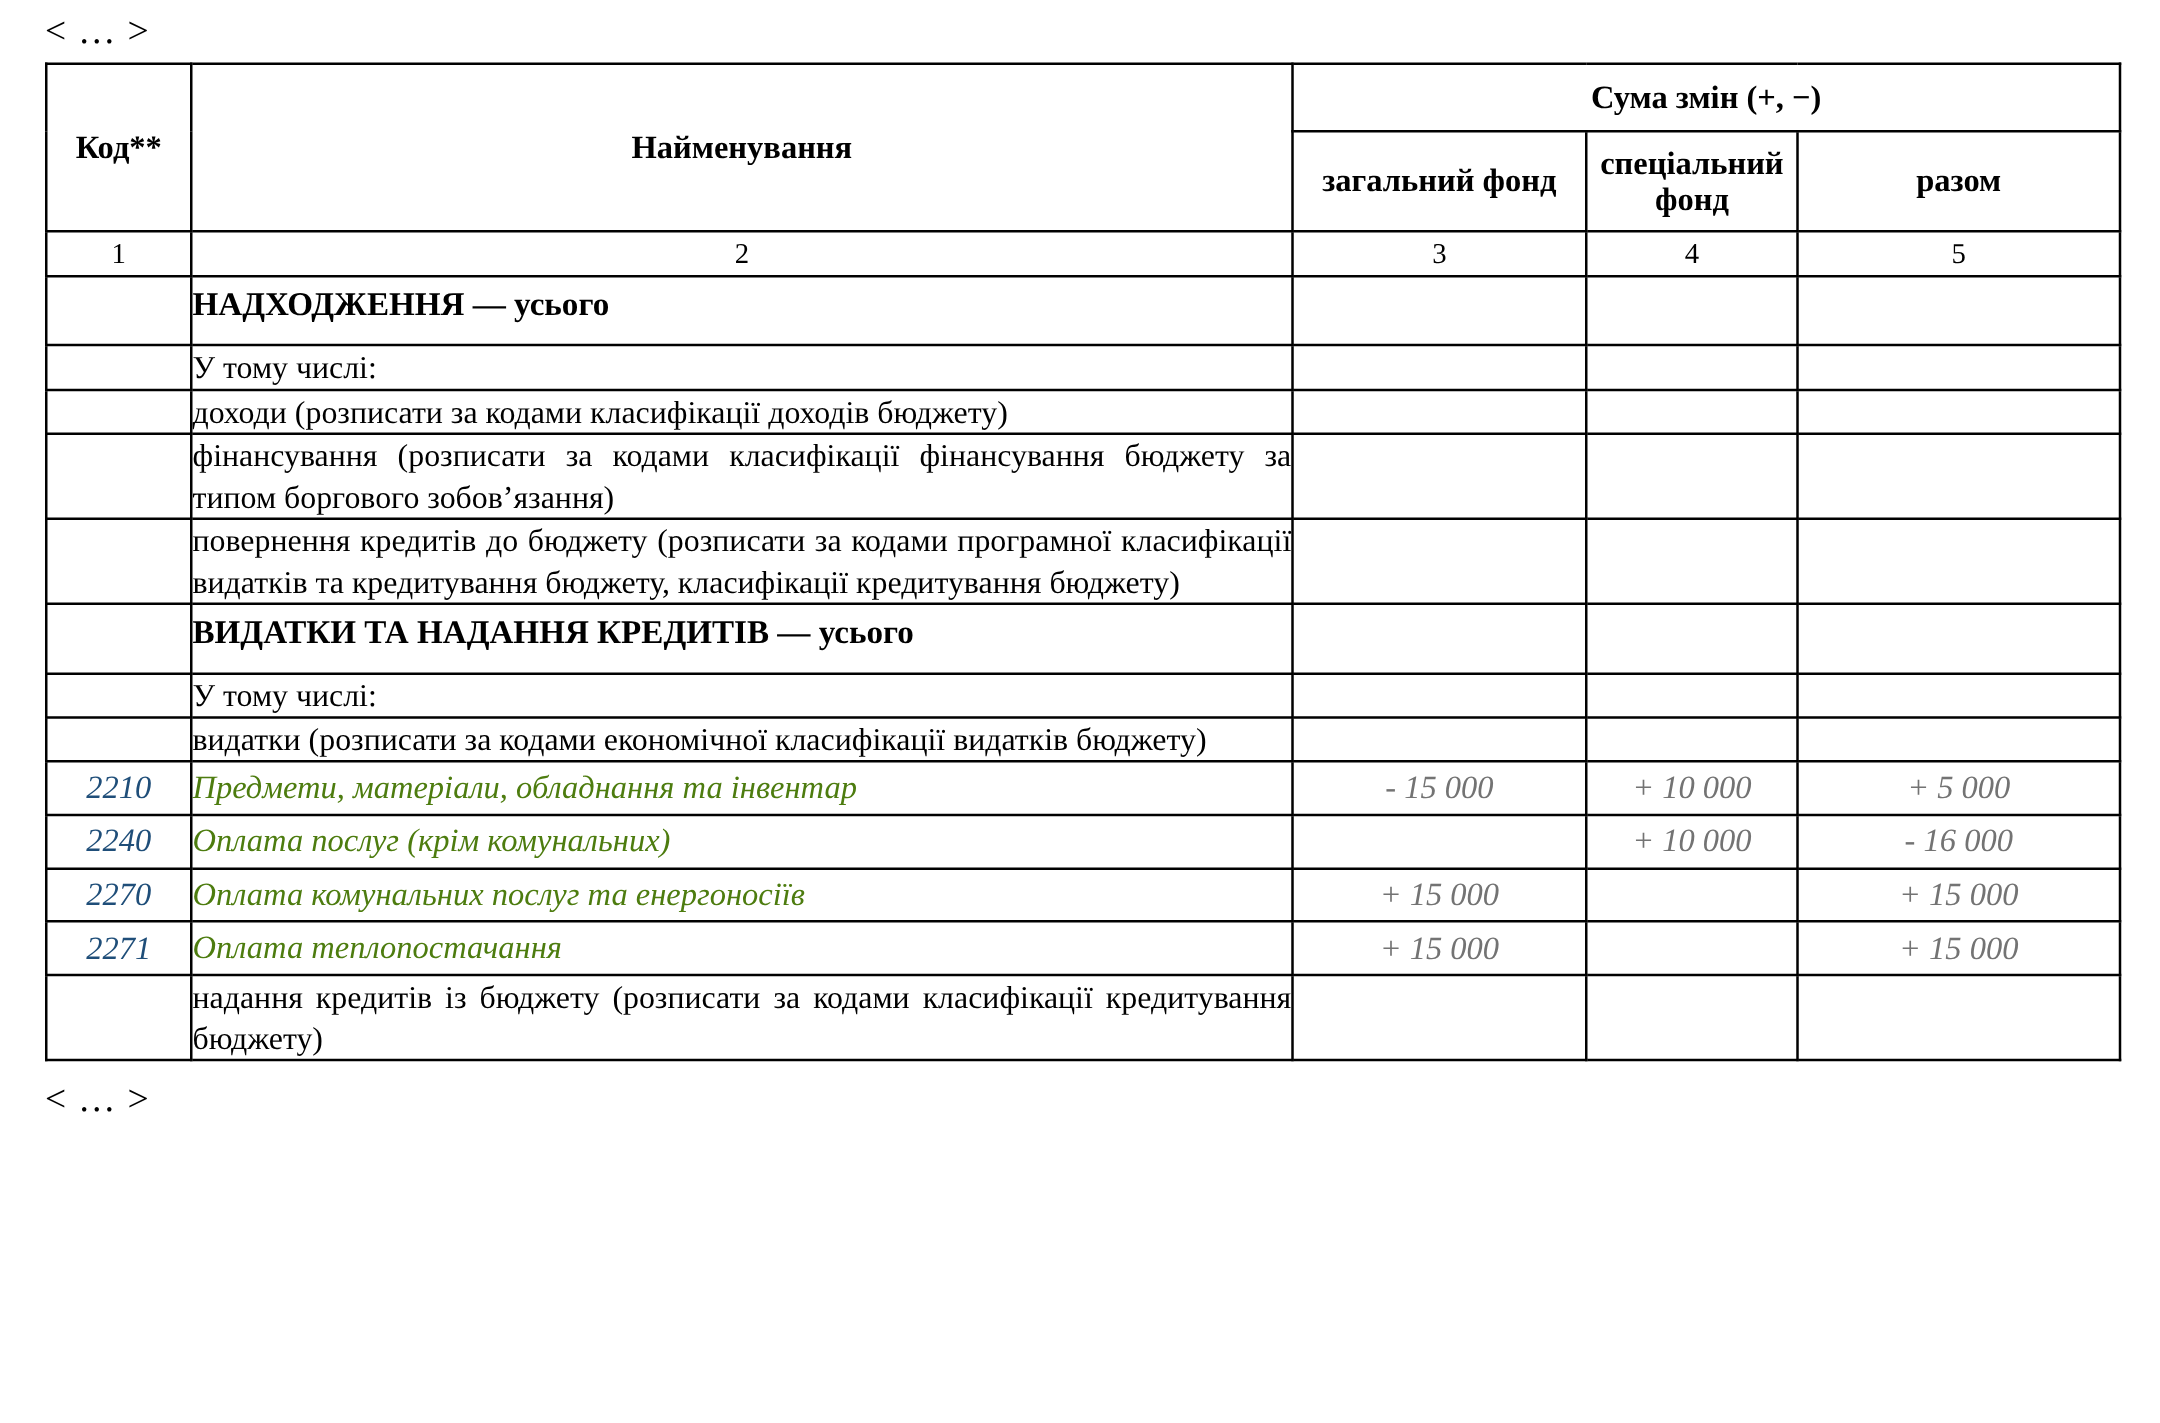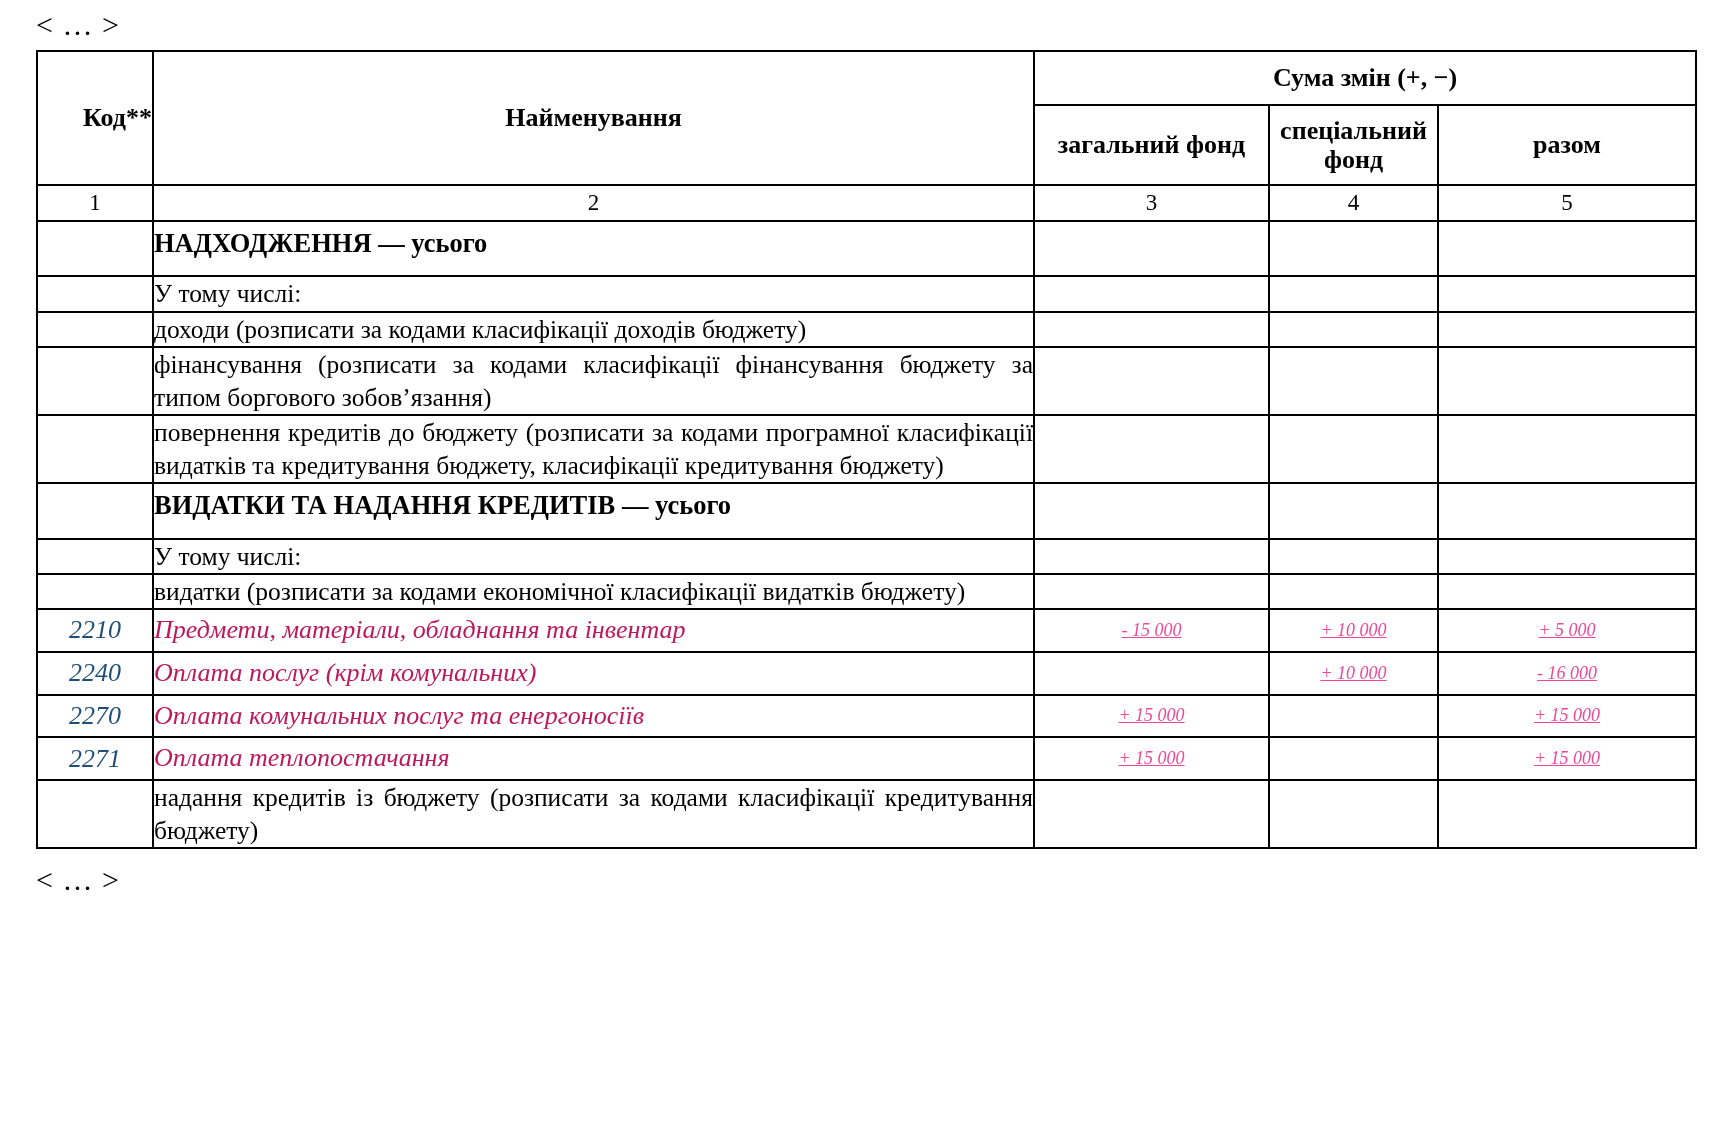--- a/index.html
+++ b/index.html
@@ -54,21 +54,21 @@
 
   
   .hd {
     text-align: center;
     font-weight: bold;
     font-size: 26px;
     line-height: 1.12;
     padding: 4px 4px;
   }
   .hd-sum { height: 52px; }
-  .hd-kod { height: 130px; text-align: right; }
+  .hd-kod { height: 130px; }
   .hd-name { height: 130px; }
   .hd-sub { height: 78px; padding: 2px 6px; }
   .hd-razom { height: 78px; }
 
   
   .numrow td {
     text-align: center;
     font-size: 23px;
     height: 34px;
     padding: 1px 0 3px 0;
@@ -94,35 +94,34 @@
     font-weight: bold;
     font-size: 26.5px;
     text-align: left;
     padding-top: 4px;
     padding-bottom: 15px;
   }
   td.name.plain {
     text-align: left;
   }
   td.name.blue {
-    color: #be185d;
+    color: #4d7c0f;
     font-style: italic;
     font-size: 26px;
     text-align: left;
     padding-top: 3px;
     padding-bottom: 4px;
   }
   td.val {
     text-align: center;
     font-style: italic;
-    font-size: 18px;
-    color: #ec4899;
+    font-size: 26px;
+    color: #737373;
     white-space: nowrap;
     padding: 2px 6px;
-    text-decoration: underline;
   }
 </style>
 </head>
 <body>
 
 <div class="page">
 
   <div class="ellipsis-mark ellipsis-top">&lt; … &gt;</div>
 
   <table class="budget">

